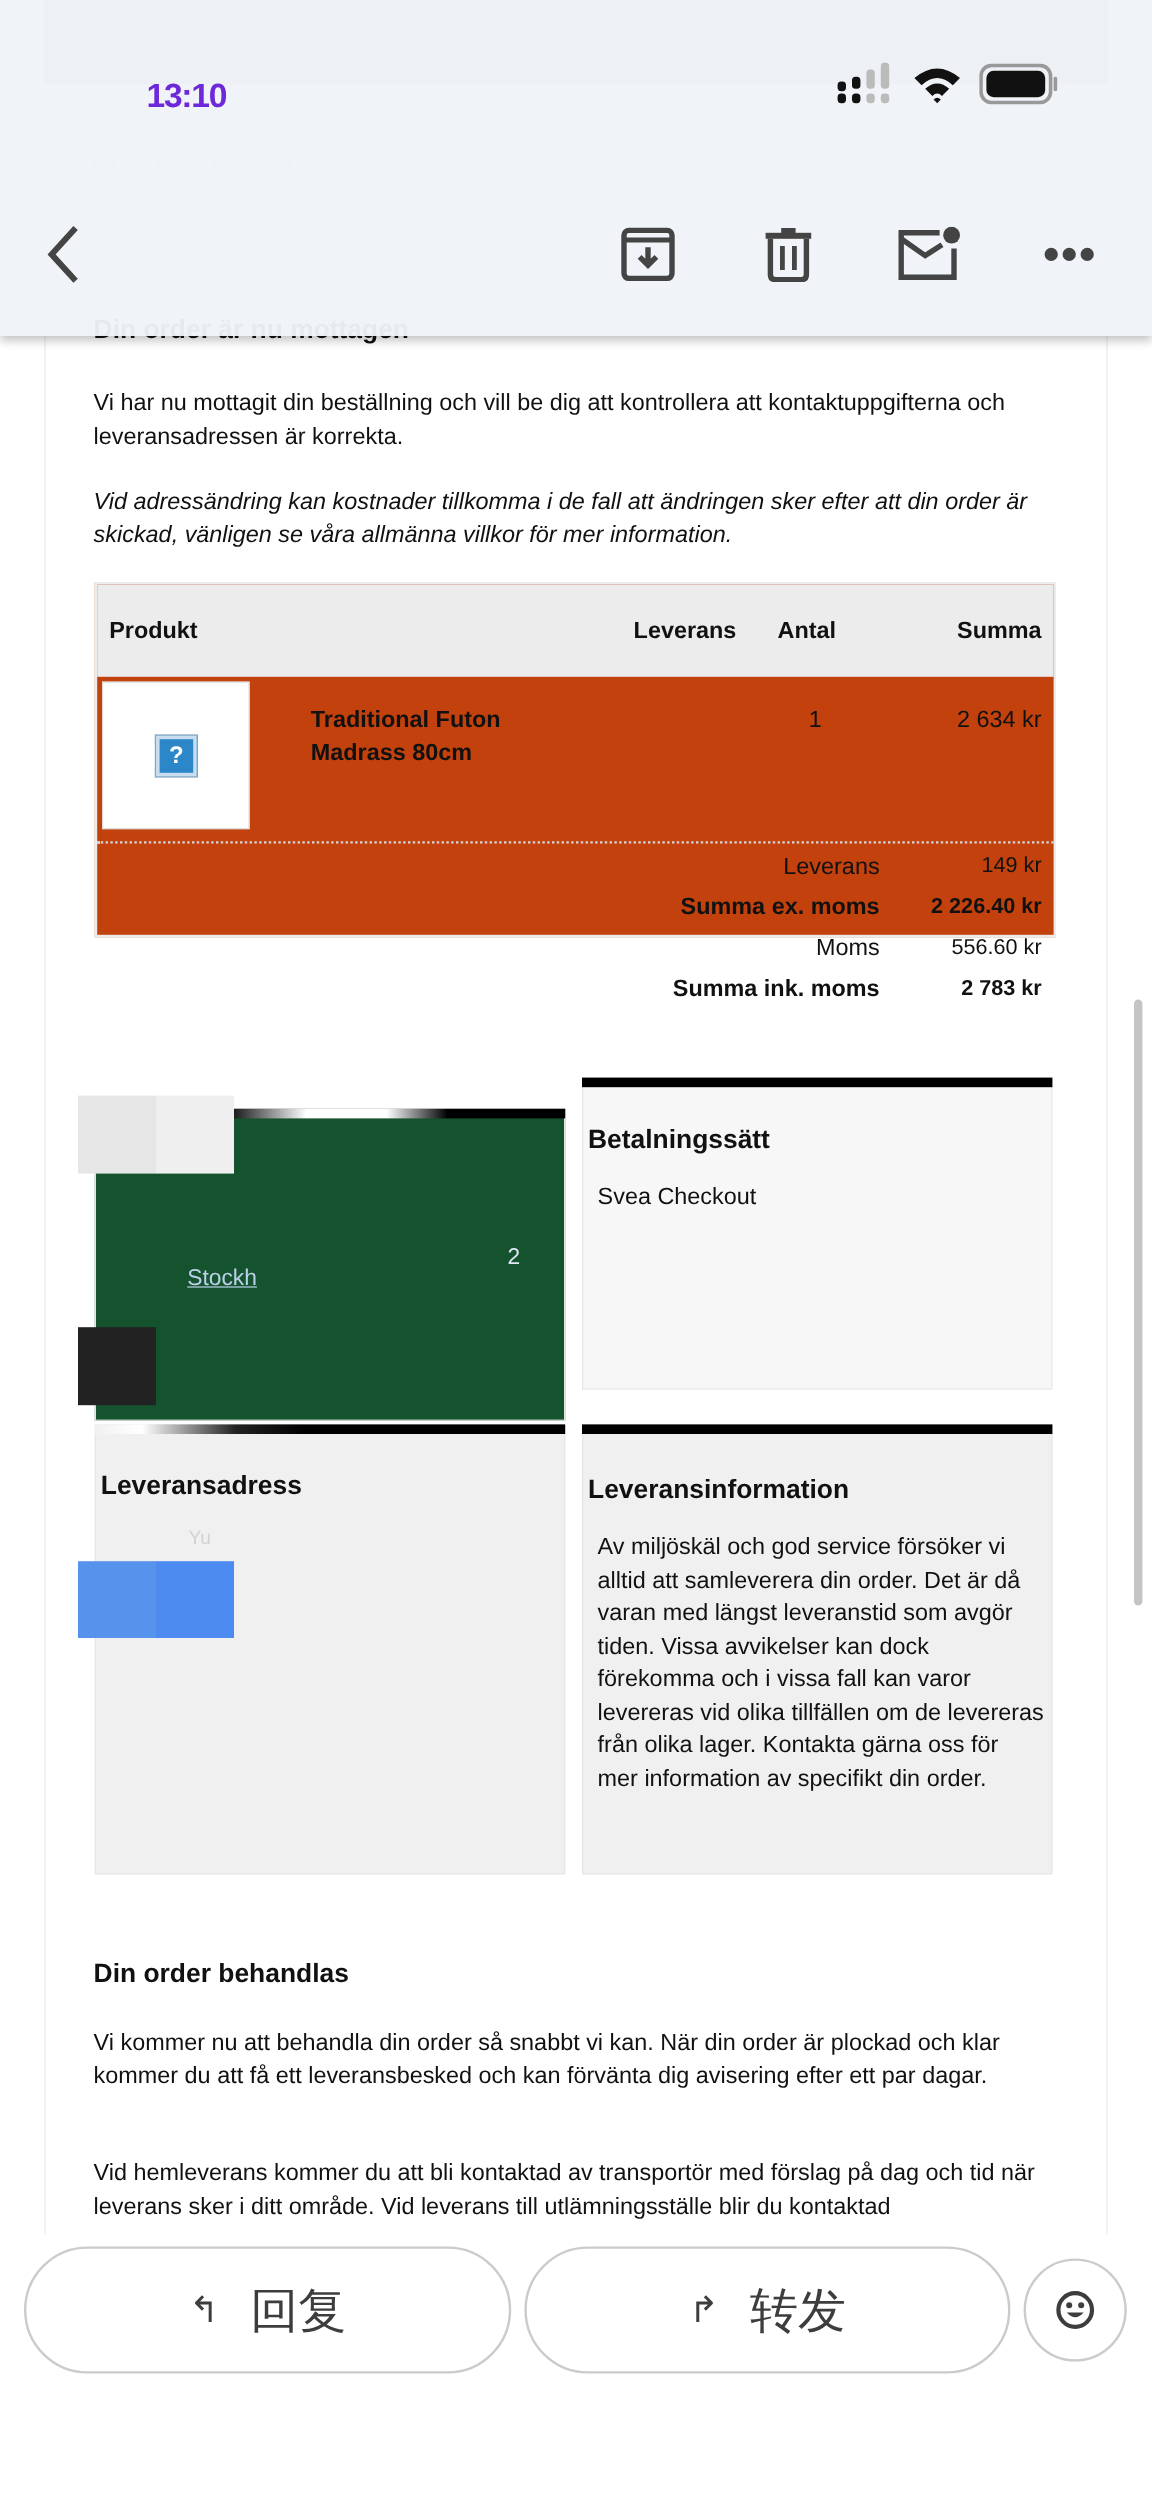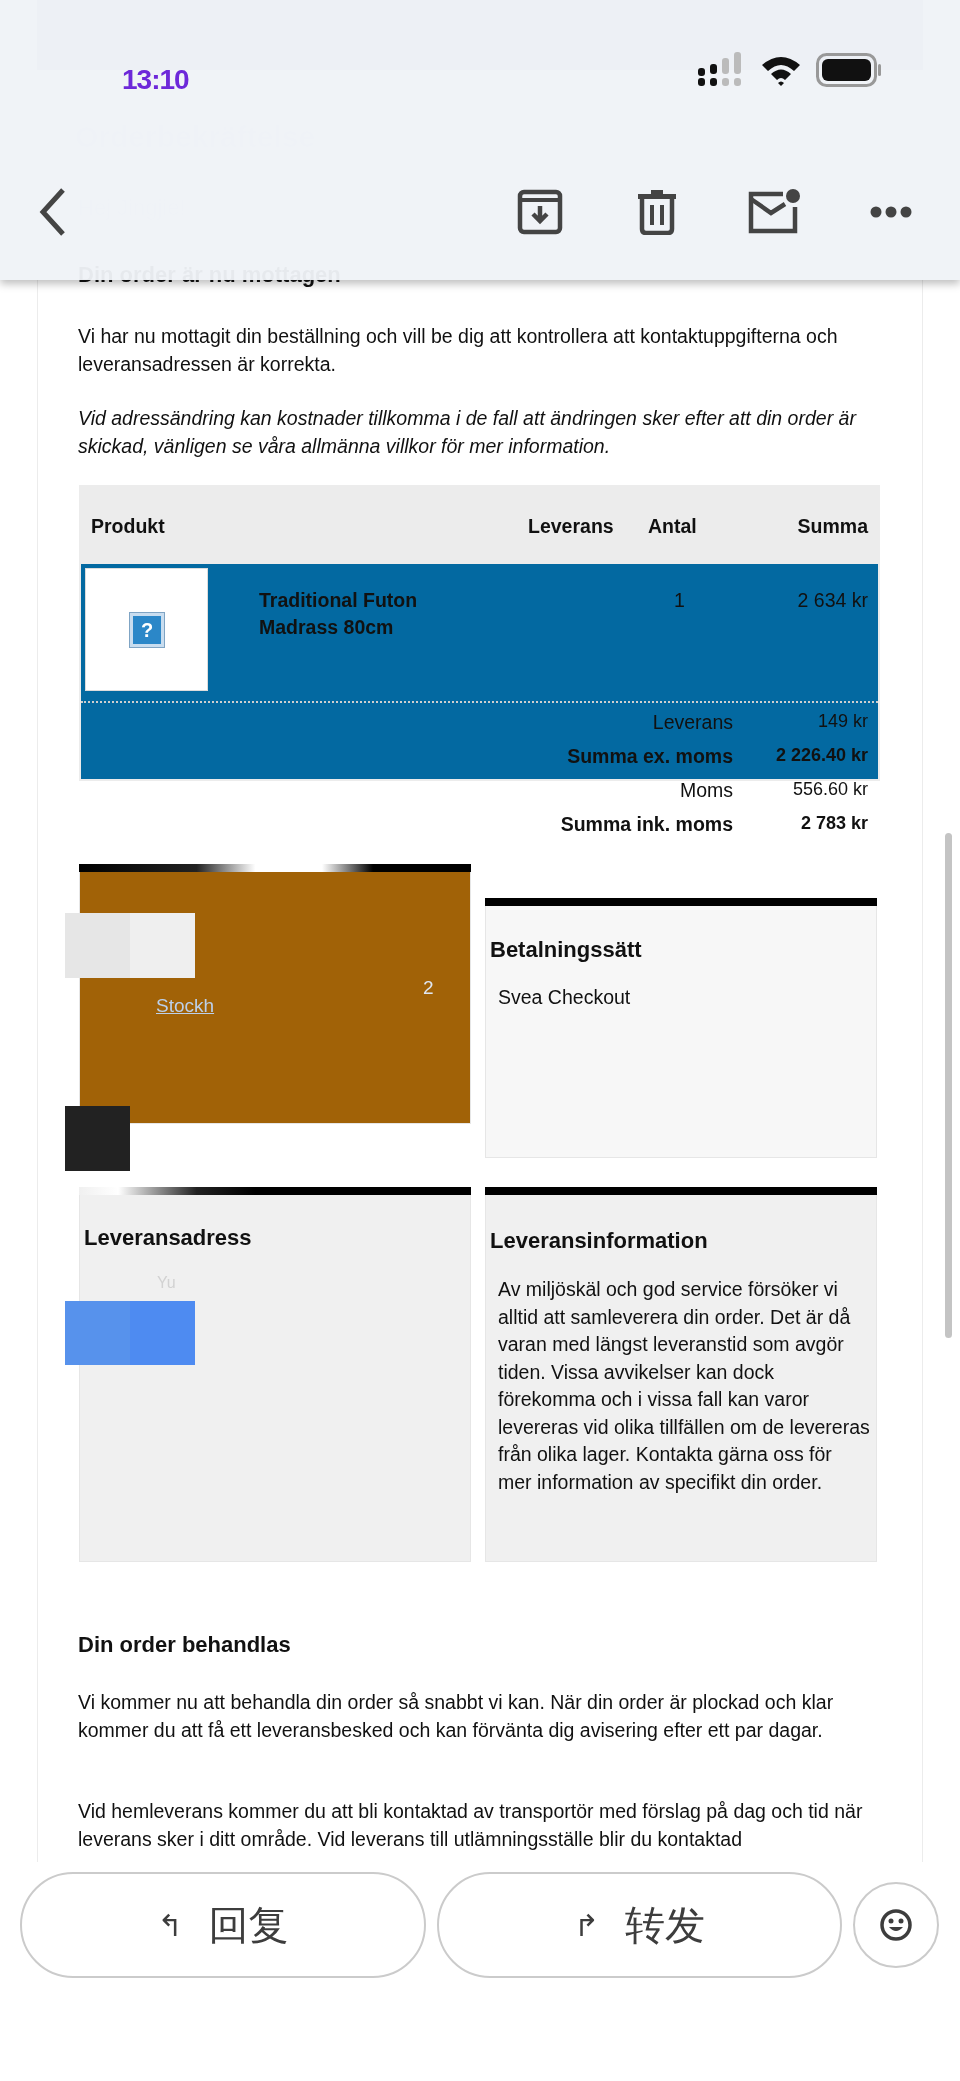--- a/index.html
+++ b/index.html
@@ -13,21 +13,21 @@
   .faded-title { position: absolute; left: 75px; top: 120px; font-size: 30px; font-weight: bold; color: #e4e7ec; }
   .faded-greet { position: absolute; left: 78px; top: 195px; font-size: 22px; color: #e4e7ec; }
 
   .h-received { position: absolute; left: 78px; top: 262px; font-size: 22px; font-weight: bold; color: #111; }
   .p { font-size: 19.5px; line-height: 28px; color: #111; }
   .p1 { position: absolute; left: 78px; top: 322px; width: 802px; }
   .p2 { position: absolute; left: 78px; top: 404px; width: 802px; font-style: italic; }
 
   
   .order { position: absolute; left: 79px; top: 485px; width: 801px; height: 296px;
-    border: 2px solid #ececec; background: #0369a1; }
+    border: 2px solid #ececec; background: #c2410c; }
   .order-head { position: absolute; left: 0; top: 0; width: 100%; height: 77px; background: #ececec; }
   .th { position: absolute; top: 28px; font-size: 19.5px; font-weight: bold; }
   .prod-img { position: absolute; left: 4px; top: 81px; width: 123px; height: 123px; border: 1px solid #dcdcdc; background: #fff; }
   .q-icon { position: absolute; left: 44px; top: 44px; width: 34px; height: 34px; background: #2b87c8;
     border: 3px solid #c9ddef; outline: 1px solid #7fa4c4; color: #fff; font-size: 20px; font-weight: bold; text-align: center; line-height: 28px; }
   .prod-name { position: absolute; left: 142px; top: 100px; font-size: 19.5px; font-weight: bold; line-height: 27px; margin-left: 36px; }
   .td { position: absolute; font-size: 19.5px; line-height: 27px; }
   .dotline { position: absolute; left: 0; top: 214px; width: 100%; border-top: 2px dotted #cfcfcf; }
   .sum-label { position: absolute; right: 145px; font-size: 19.5px; text-align: right; }
   .sum-val { position: absolute; right: 10px; font-size: 18px; text-align: right; }
@@ -96,21 +96,21 @@
   <div class="sum-label" style="top:224px">Leverans</div>
   <div class="sum-val" style="top:224px">149 kr</div>
   <div class="sum-label b" style="top:258px">Summa ex. moms</div>
   <div class="sum-val b" style="top:258px">2 226.40 kr</div>
   <div class="sum-label" style="top:292px">Moms</div>
   <div class="sum-val" style="top:292px">556.60 kr</div>
   <div class="sum-label b" style="top:326px">Summa ink. moms</div>
   <div class="sum-val b" style="top:326px">2 783 kr</div>
 </div>
 
-<div class="card" style="left:79px; top:864px; height:260px; background:#a16207">
+<div class="card" style="left:79px; top:924px; height:260px; background:#14532d">
   <div class="card-bar" style="background:linear-gradient(90deg,#000 0%,#222 30%,#fff 45%,#fff 62%,#000 75%,#000 100%)"></div>
   <div style="position:absolute; left:76px; top:130px; font-size:19px; color:#bcd0ea; text-decoration:underline">Stockh</div>
   <div style="position:absolute; left:343px; top:112px; font-size:19px; color:#dfe6f1">2</div>
 </div>
 <div class="redact" style="left:65px; top:913px; width:65px; height:65px; background:#e6e6e6"></div>
 <div class="redact" style="left:130px; top:913px; width:65px; height:65px; background:#efefef"></div>
 <div class="redact" style="left:65px; top:1106px; width:65px; height:65px; background:#222"></div>
 
 <div class="card" style="left:485px; top:898px; height:260px; background:#f7f7f7">
   <div class="card-bar"></div>

